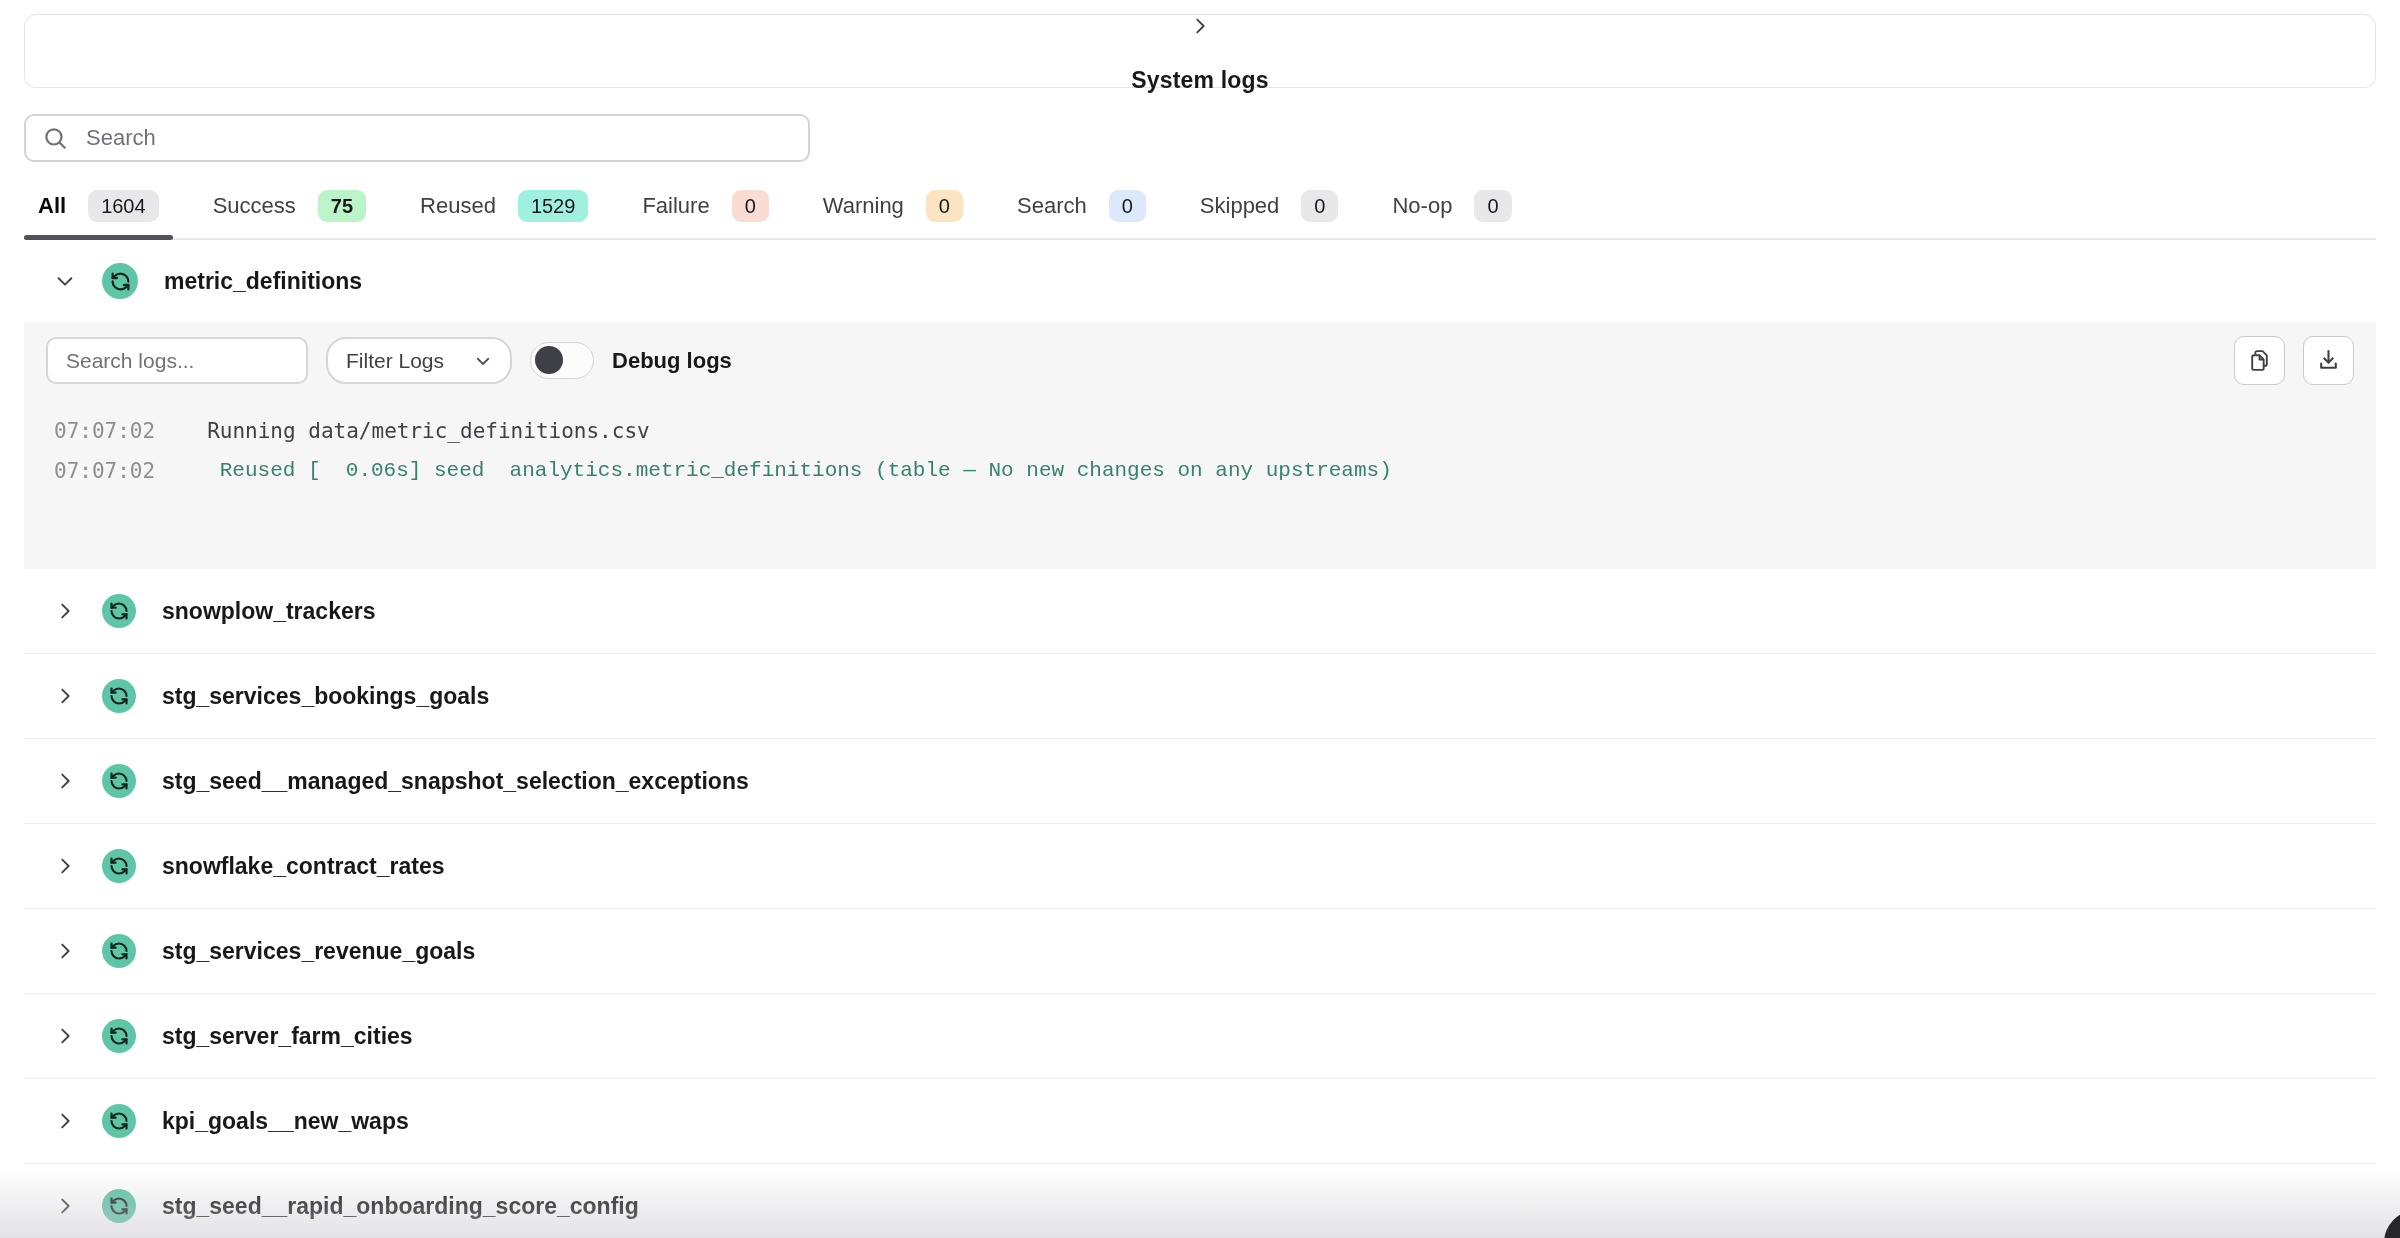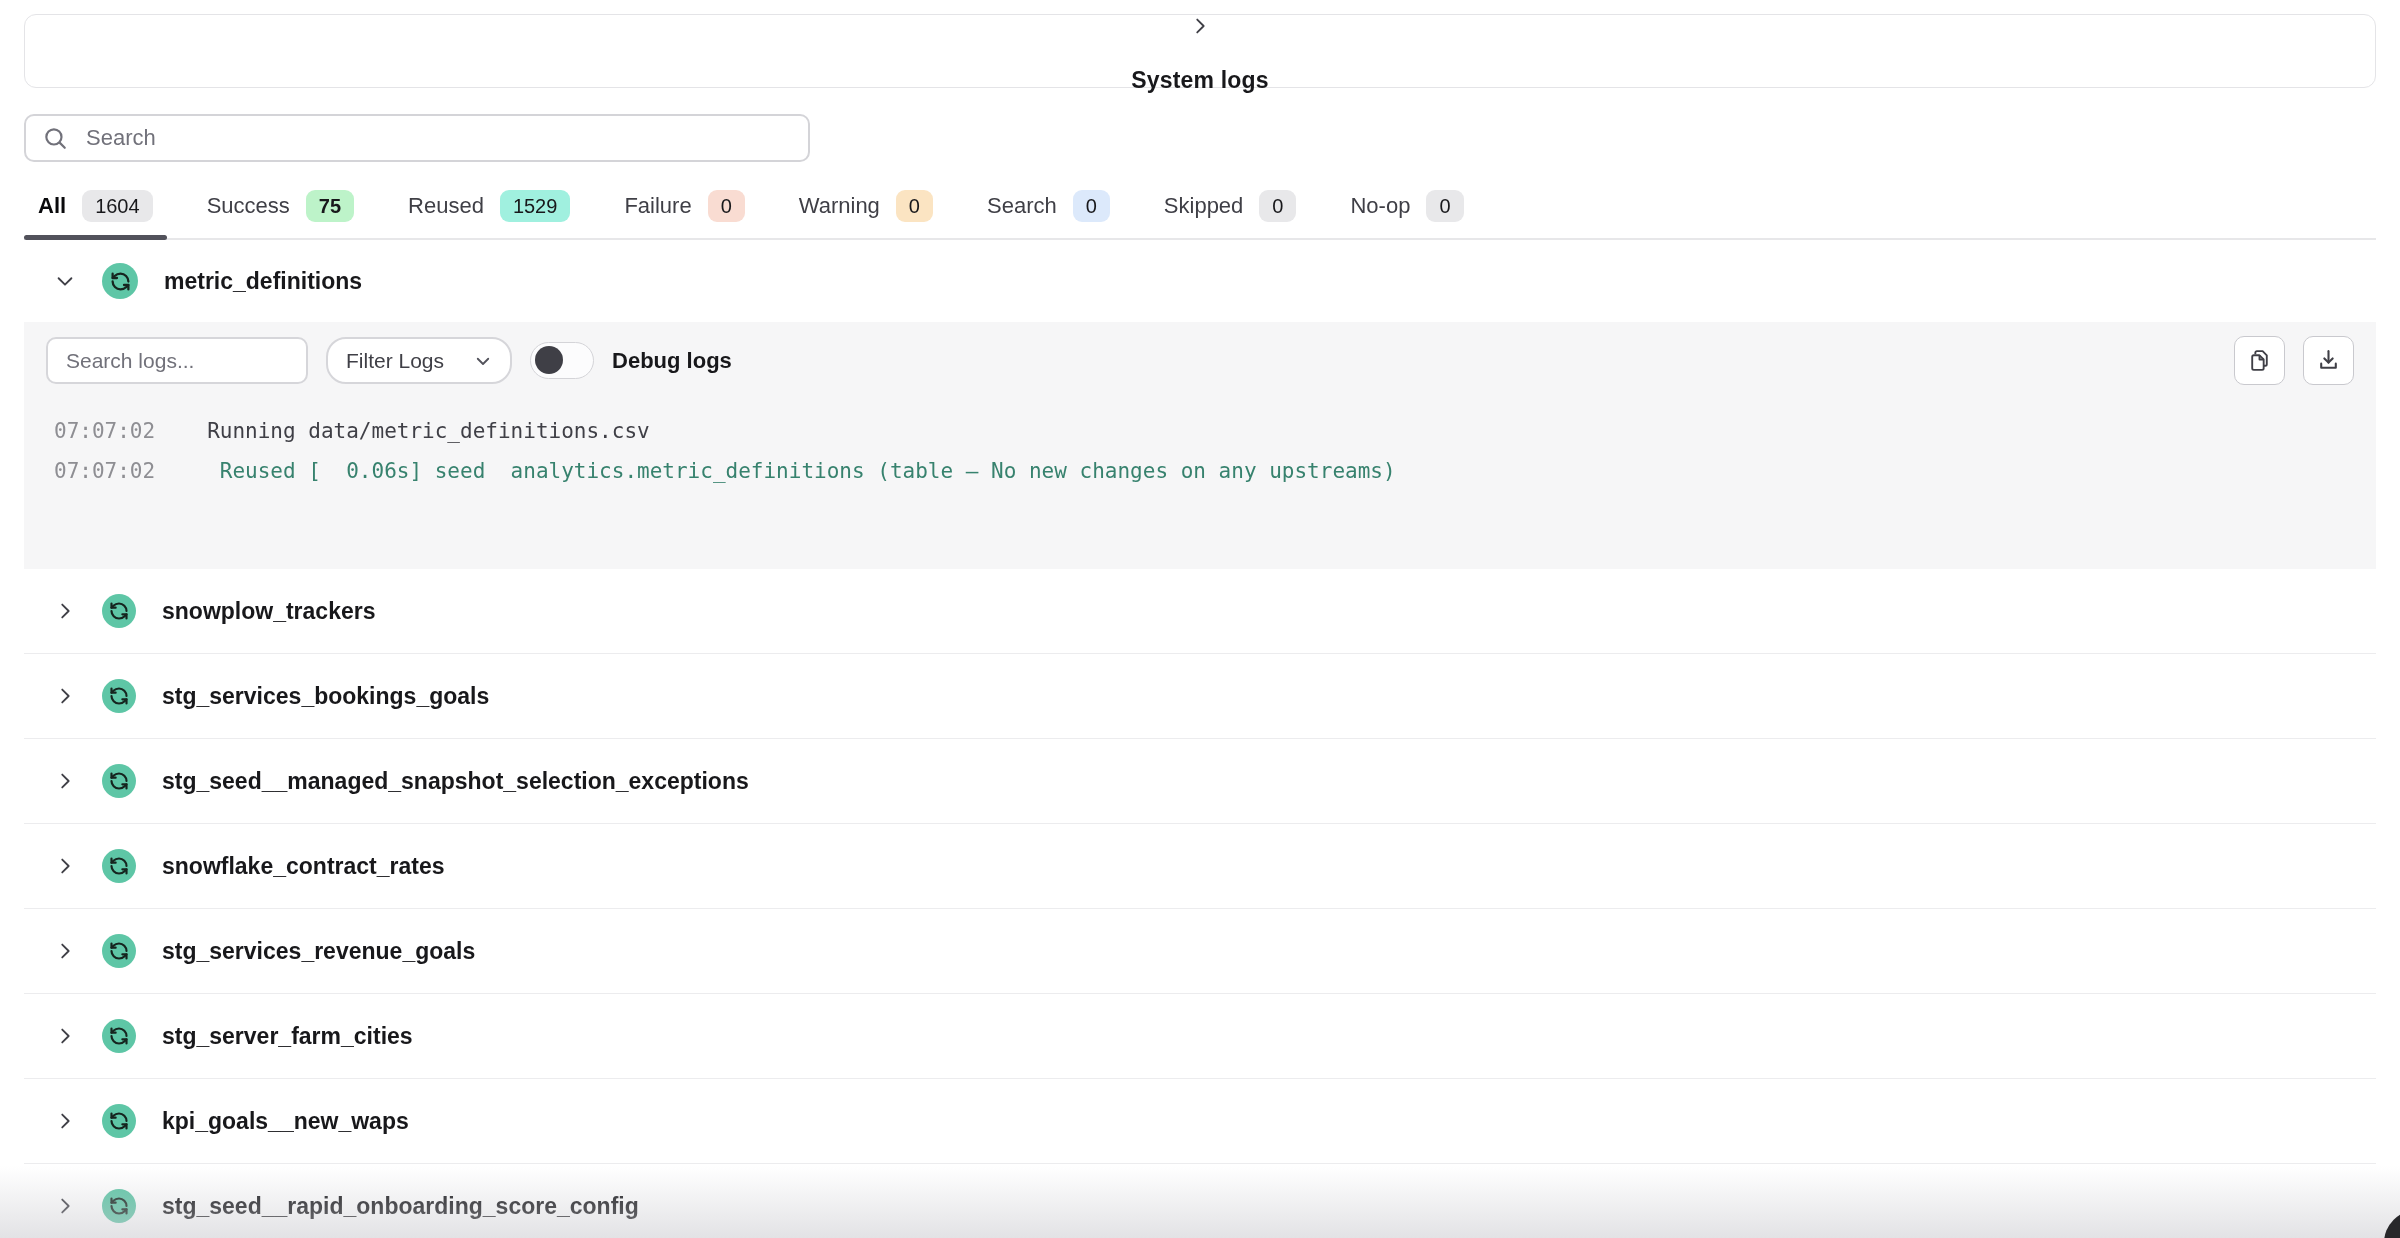--- a/index.html
+++ b/index.html
@@ -56,21 +56,21 @@
   .search-box input::placeholder { color: #71717A; }
 
   
   .tabs {
     margin-top: 18px;
     display: flex;
     gap: 26px;
     border-bottom: 2px solid #E7E7E9;
   }
   .tab {
-    display: flex; align-items: center; gap: 16px;
+    display: flex; align-items: center; gap: 22px;
     padding: 10px 14px 16px 14px;
     font-size: 22px; color: #3F3F46;
     position: relative;
     cursor: pointer;
     white-space: nowrap;
     text-align: center;
   }
   .tab.active { color: #09090B; font-weight: 700; }
   .tab.active::after {
     content: ""; position: absolute; left: 0; right: 0; bottom: -2px;
@@ -163,21 +163,21 @@
 
   .log-lines {
     padding: 26px 8px 0 8px;
     font-family: "DejaVu Sans Mono", monospace;
     font-size: 21px;
     line-height: 40px;
   }
   .log-line { display: flex; }
   .log-line .ts { color: #8E8E93; margin-right: 52px; flex: 0 0 auto; }
   .log-line .msg { white-space: pre; color: #3F3F46; }
-  .log-line.reused .msg { color: #37826E; }
+  .log-line.reused .msg { color: #37826E; font-family: Liberation Mono, monospace; }
 
   
   .section-row {
     height: 84px;
     display: flex; align-items: center;
     gap: 26px;
     padding: 0 30px;
     border-bottom: 1px solid #ECECEE;
     cursor: pointer;
     background: #fff;

